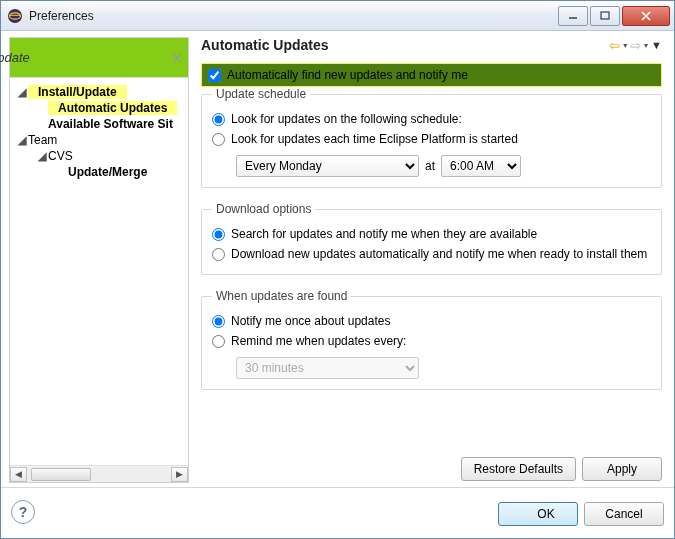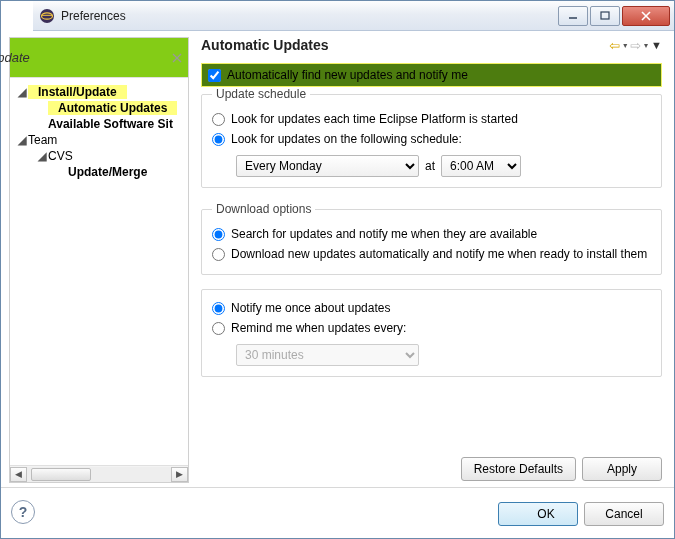--- a/index.html
+++ b/index.html
@@ -1,18 +1,18 @@
 <!DOCTYPE html>
 <html><head>
 <meta charset="utf-8">
 <style>
 * { box-sizing: border-box; font-family: "Segoe UI", Tahoma, sans-serif; font-size: 12px; }
 body { margin: 0; background: #fff; }
 .window { width: 675px; height: 539px; border: 1px solid #6b8aab; display: flex; flex-direction: column; box-shadow: 0 0 6px rgba(0,0,0,0.3); }
-.titlebar { height: 30px; background: linear-gradient(#fdfdfe, #e8edf4 45%, #dde5f0); border-bottom: 1px solid #b8c6d9; display: flex; align-items: center; padding: 0 4px 0 6px; margin-left: 32px; }
+.titlebar { height: 30px; background: linear-gradient(#fdfdfe, #e8edf4 45%, #dde5f0); border-bottom: 1px solid #b8c6d9; display: flex; align-items: center; padding: 0 4px 0 6px; }
 .titlebar .app-icon { width: 16px; height: 16px; margin-right: 6px; }
 .titlebar .title { flex: 1; color: #222; }
 .winbtns { display: flex; gap: 0; }
 .winbtn { width: 30px; height: 20px; border: 1px solid #8a9bb2; border-radius: 2px; margin-left: 2px; background: linear-gradient(#f7f9fc,#dbe4f0); display: flex; align-items: center; justify-content: center; color:#30425a; }
 .winbtn.close { background: linear-gradient(#e88a7e,#c94f3f); color: #fff; border-color:#a03023; width: 48px; }
 .body { flex: 1; display: flex; flex-direction: column; background: #fff; }
 .split { flex: 1; display: flex; padding: 6px 8px 4px 8px; gap: 6px; min-height: 0; }
 .leftcol { width: 180px; display: flex; flex-direction: column; border: 1px solid #d0d0d0; }
 .filterbox { display: flex; align-items: center; border-bottom: 1px solid #e0e0e0; padding: 10px 4px; background: #84cc16; justify-content: flex-end; }
 .filterbox input { flex: 1; border: none; outline: none; background: transparent; font-style: italic; color: #333; font-size: 13px; padding: 2px; }
@@ -149,26 +149,26 @@
         </div>
 
         <div class="enablebox">
           <input type="checkbox" checked="" style="">
           <span>Automatically find new updates and notify me</span>
         </div>
 
         <fieldset>
           <legend>Update schedule</legend>
           <div class="optrow">
+            <input type="radio" name="sched" checked="" style="">
+            <span>Look for updates on the following schedule:</span>
+          </div>
+          <div class="optrow">
             <input type="radio" name="sched" style="">
             <span>Look for updates each time Eclipse Platform is started</span>
-          </div>
-          <div class="optrow">
-            <input type="radio" name="sched" checked="" style="">
-            <span>Look for updates on the following schedule:</span>
           </div>
           <div class="schedrow">
             <select class="wide"><option>Every Monday</option></select>
             <span>at</span>
             <select class="narrow"><option>6:00 AM</option></select>
           </div>
         </fieldset>
 
         <fieldset>
           <legend>Download options</legend>
@@ -176,20 +176,21 @@
             <input type="radio" name="dl" checked="" style="">
             <span>Search for updates and notify me when they are available</span>
           </div>
           <div class="optrow">
             <input type="radio" name="dl" style="">
             <span>Download new updates automatically and notify me when ready to install them</span>
           </div>
         </fieldset>
 
         <fieldset>
+          <legend>When updates are found</legend>
           <div class="optrow">
             <input type="radio" name="found" checked="" style="">
             <span>Notify me once about updates</span>
           </div>
           <div class="optrow">
             <input type="radio" name="found" style="">
             <span>Remind me when updates every:</span>
           </div>
           <div class="schedrow">
             <select class="wide" disabled=""><option>30 minutes</option></select>

